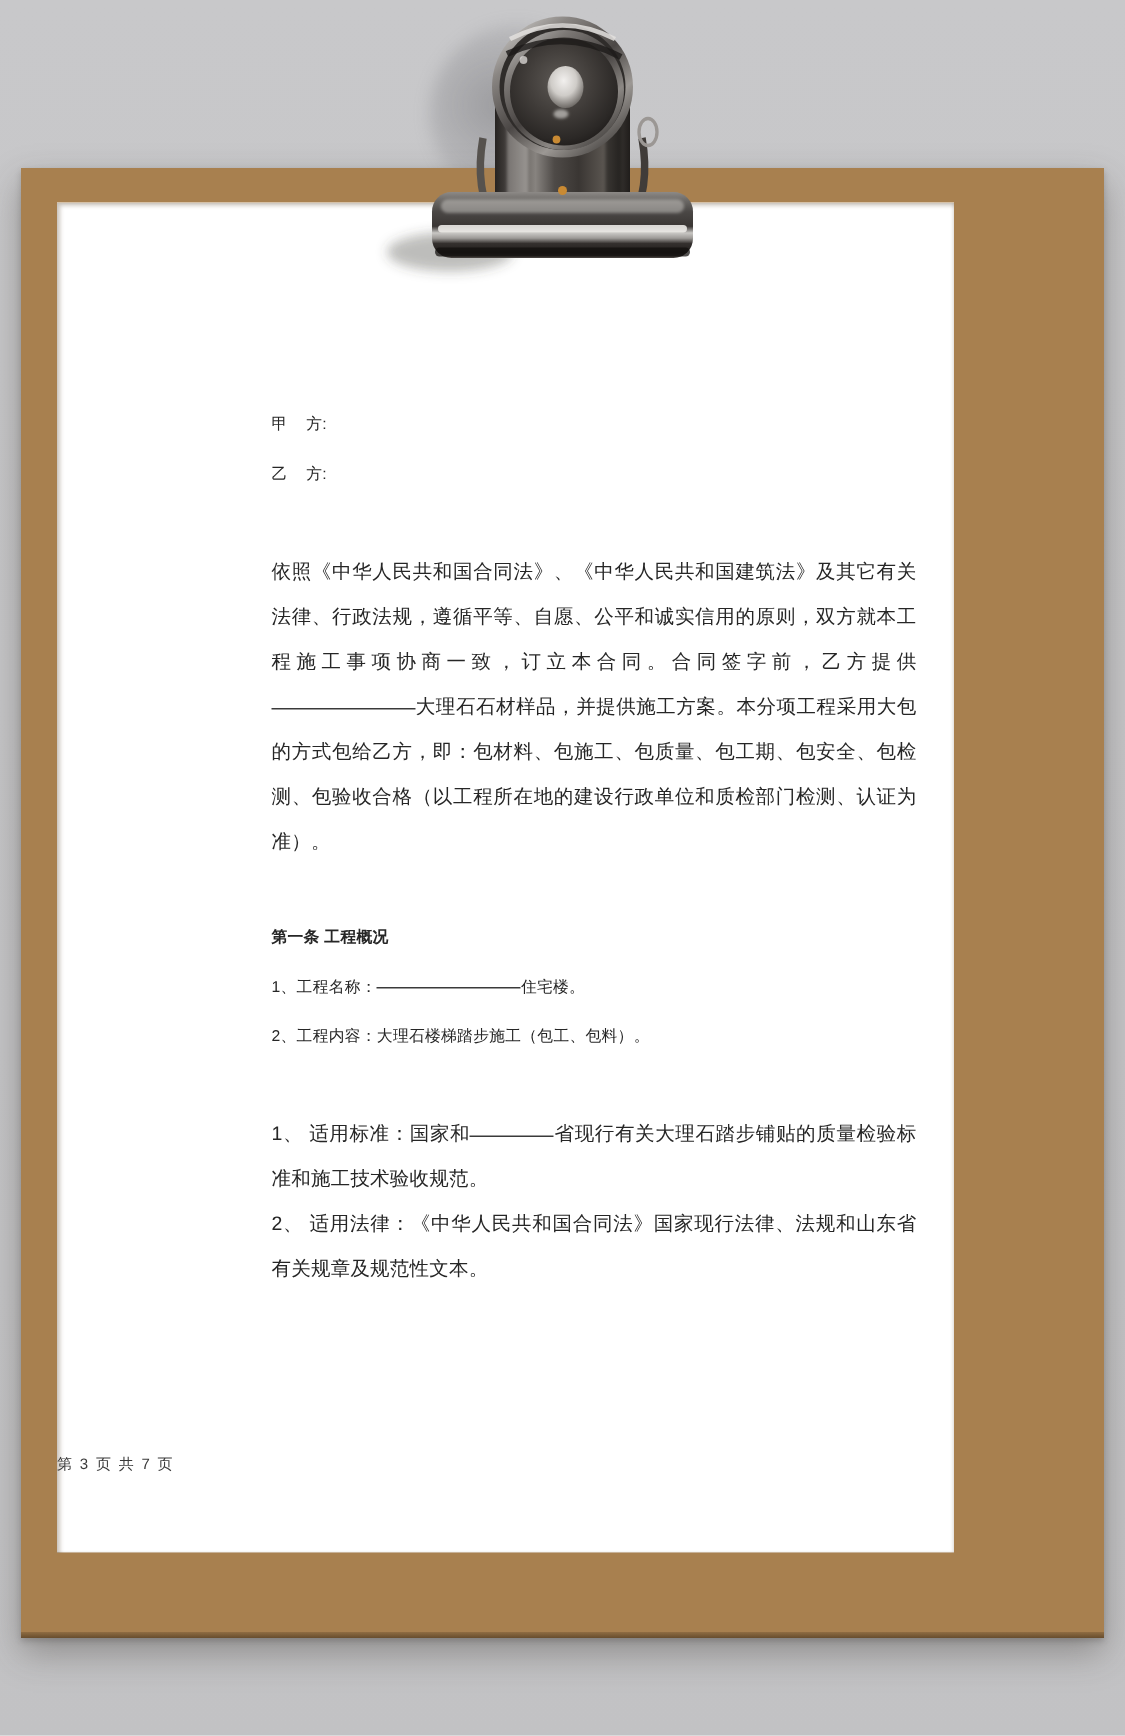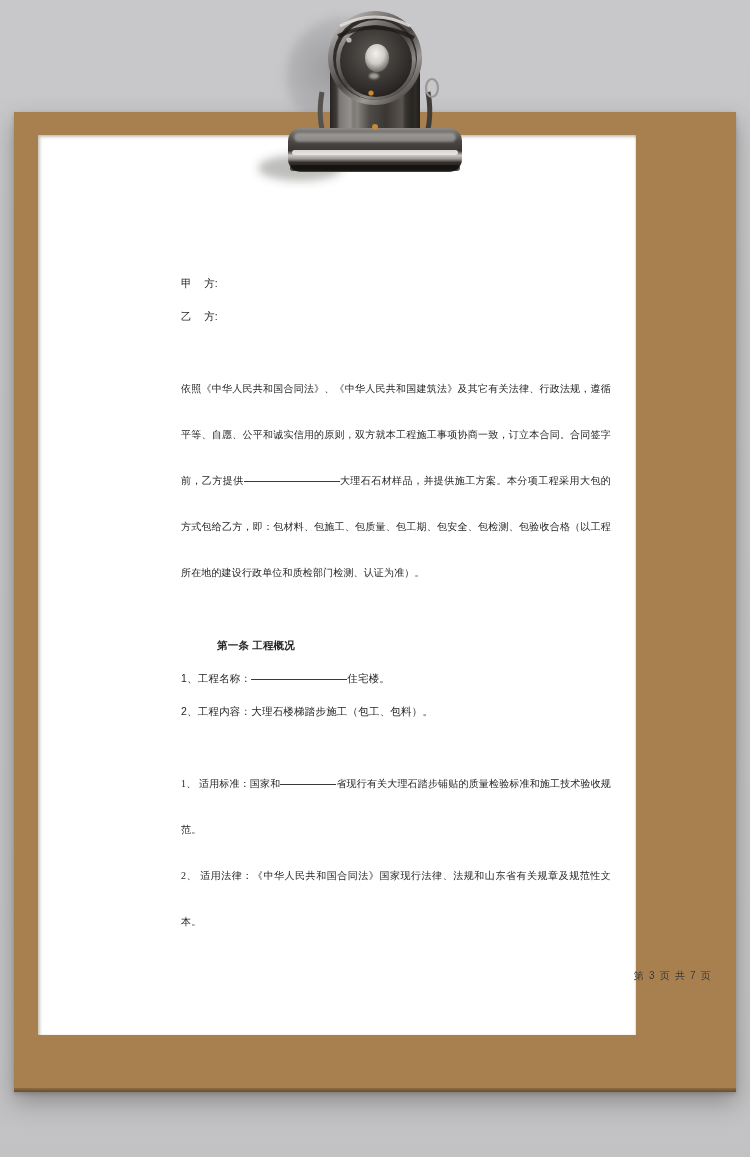--- a/index.html
+++ b/index.html
@@ -88,33 +88,31 @@
     width: 430px;
     color: #262626;
   }
   .line {
     font-size: 10.5px;
     line-height: 33px;
     letter-spacing: 0.2px;
     white-space: pre-wrap;
   }
   .para {
-    font-size: 10px;
-    line-height: 46px;
+    font-size: 13px;
+    line-height: 30px;
     letter-spacing: 0.15px;
     text-align: justify;
     text-justify: inter-character;
-    font-family: Liberation Serif, serif;
   }
   .heading {
     font-size: 10.5px;
     font-weight: bold;
     line-height: 33px;
     letter-spacing: 0.2px;
-    margin-left: 36px;
   }
   .gap-lg { height: 33px; }
 
   .blank-long {
     display: inline-block;
     width: 96px;
     border-bottom: 1px solid #3a3a3a;
     vertical-align: 2px;
   }
   .blank-mid {
@@ -128,21 +126,21 @@
     width: 34px;
     border-bottom: 1px solid #3a3a3a;
     vertical-align: 2px;
   }
 
   .footer {
     position: absolute;
     left: 0;
     top: 834px;
     width: 674px;
-    text-align: right;
+    text-align: left;
     font-size: 10px;
     letter-spacing: 1.2px;
     color: #3a3a3a;
   }
 </style>
 </head>
 <body>
 
 <div class="scene">
 

